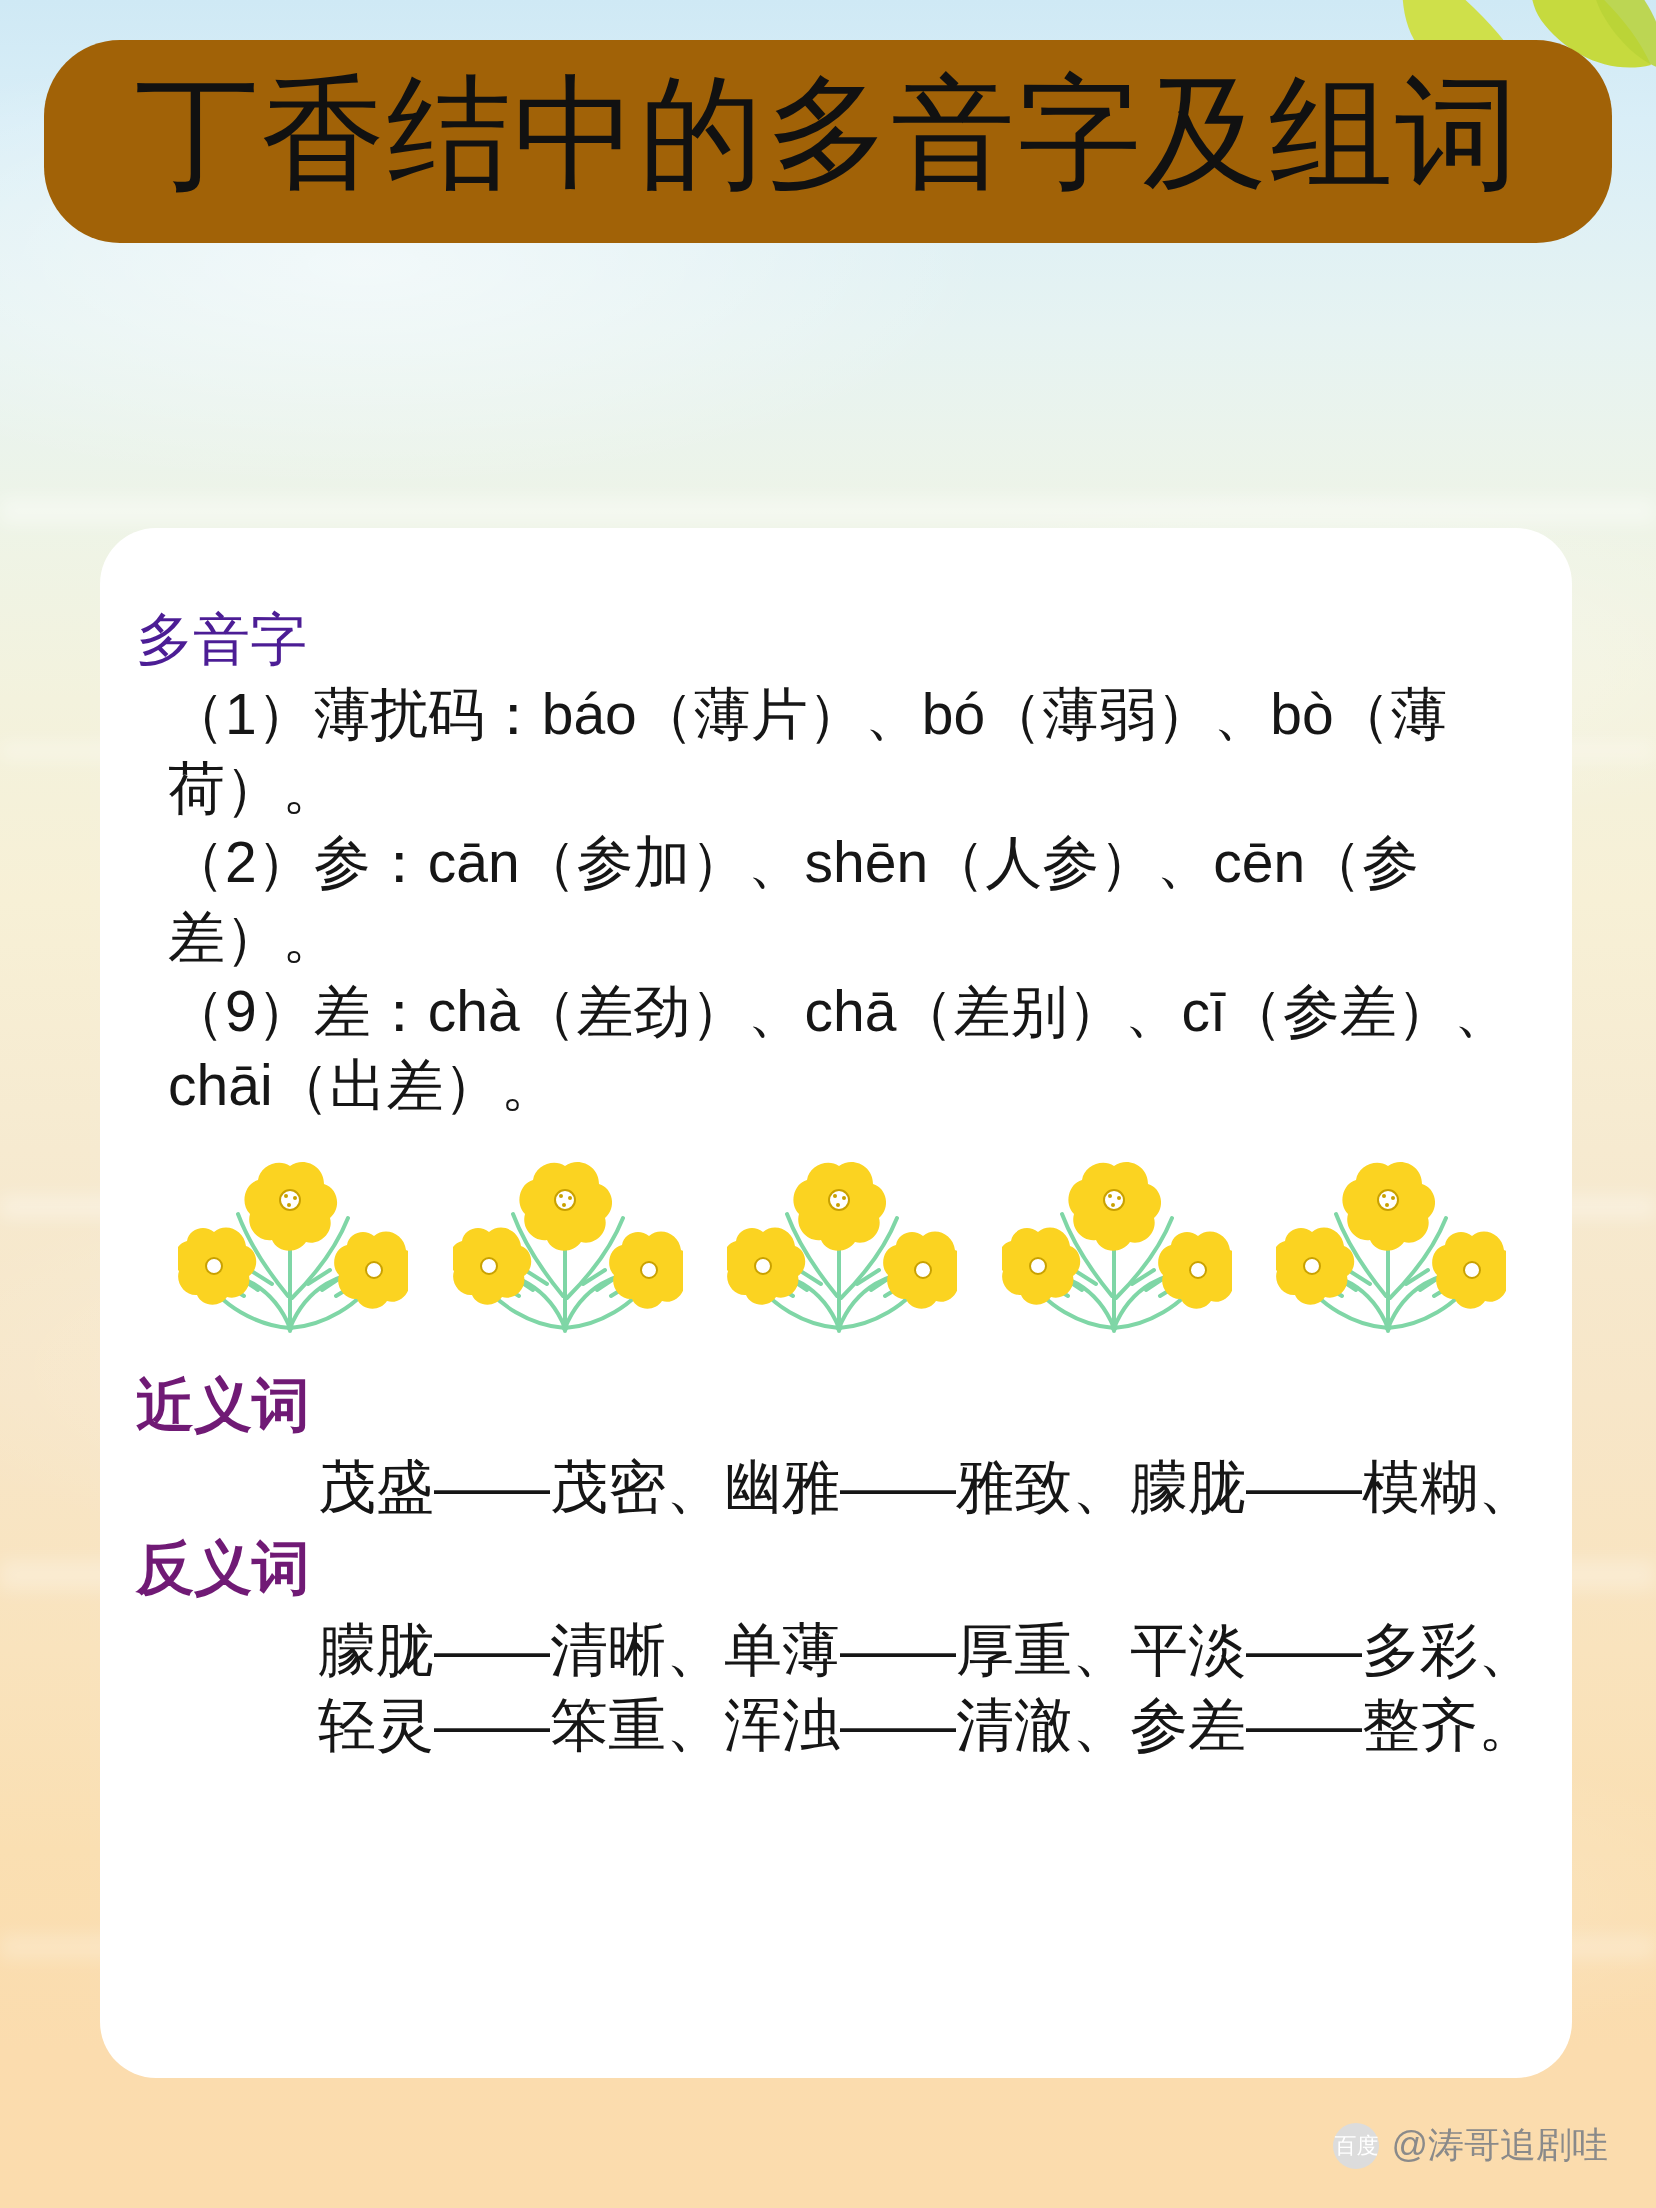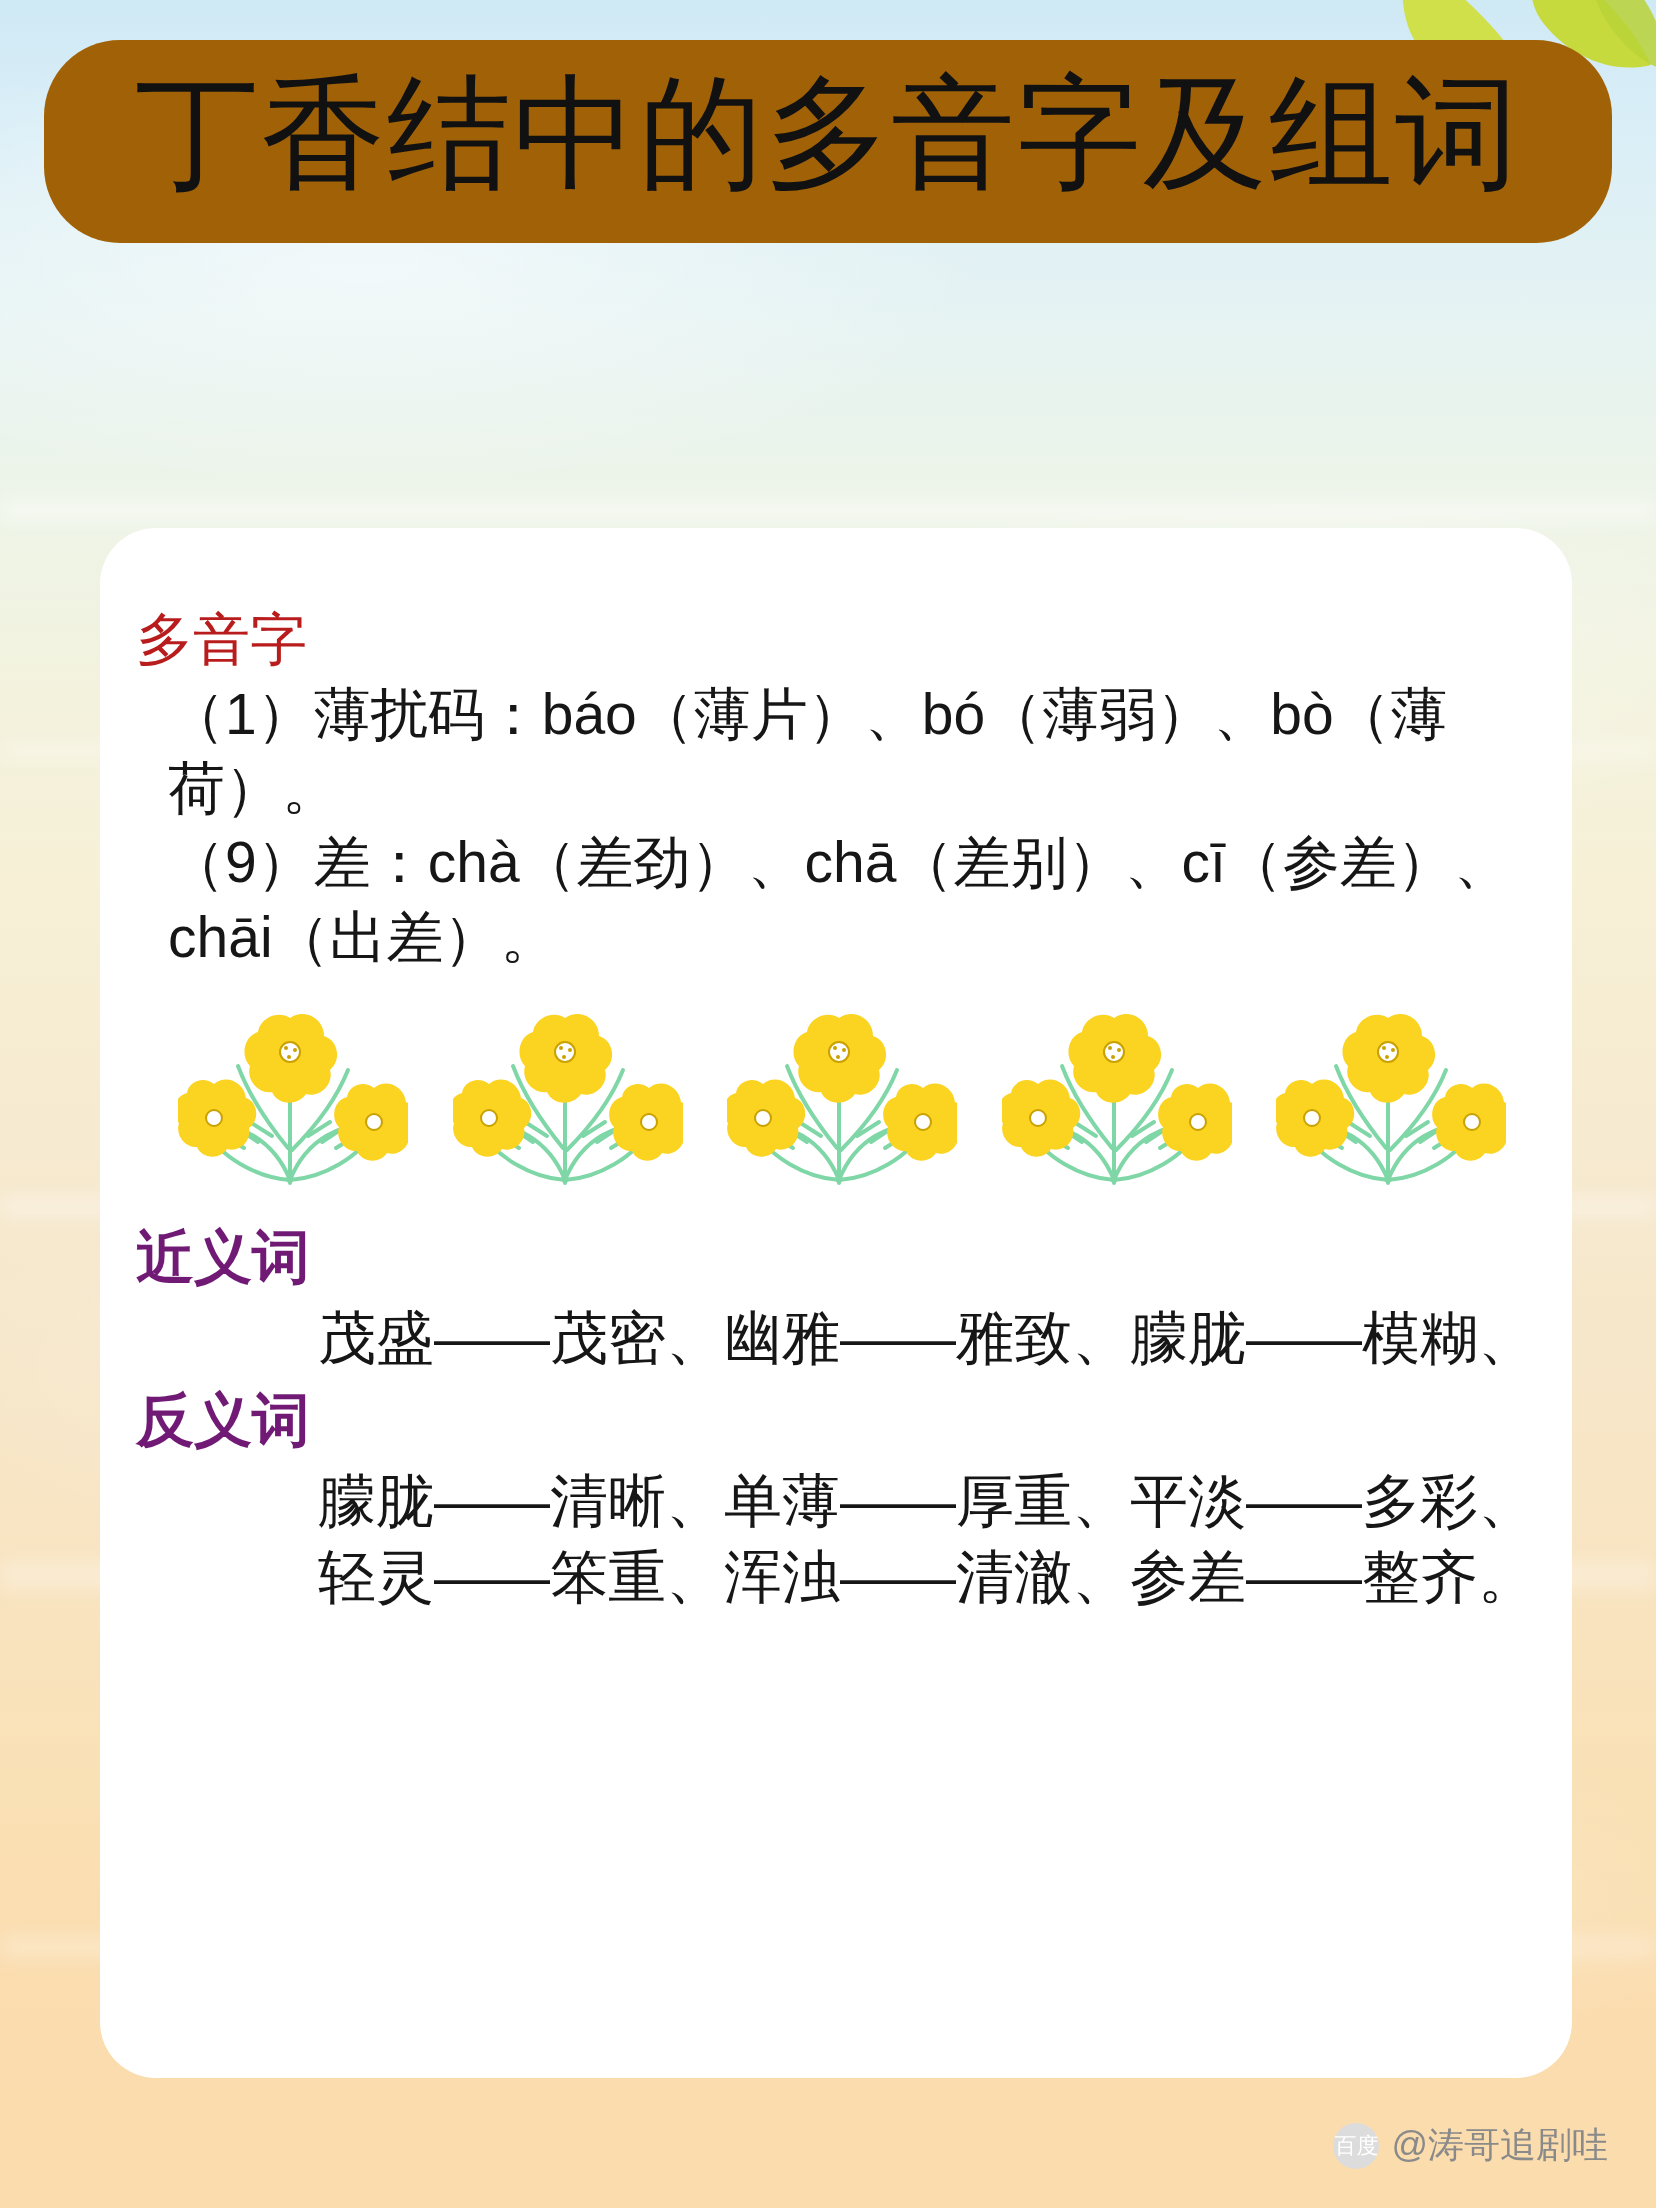--- a/index.html
+++ b/index.html
@@ -100,21 +100,21 @@
     height: 1550px;
     background: #ffffff;
     border-radius: 56px;
     z-index: 6;
     box-sizing: border-box;
     padding: 74px 36px 40px 36px;
   }
   .section-head {
     font-size: 57px;
     line-height: 1.32;
-    color: #b91c1c;
+    color: #4c1d95;
   }
   .poly-block {
     margin: 0;
   }
   .poly-line {
     font-size: 57px;
     line-height: 1.30;
     color: #161616;
     white-space: pre-wrap;
     word-break: break-all;
@@ -197,20 +197,21 @@
 
 <div class="title-card">
   <div class="title-text">丁香结中的多音字及组词</div>
 </div>
 
 <div class="main-card">
 
   <div class="poly-block">
     <div class="section-head">多音字</div>
     <div class="poly-line">（1）薄扰码：báo（薄片）、bó（薄弱）、bò（薄荷）。</div>
+    <div class="poly-line">（2）参：cān（参加）、shēn（人参）、cēn（参差）。</div>
     <div class="poly-line">（9）差：chà（差劲）、chā（差别）、cī（参差）、chāi（出差）。</div>
   </div>
 
   <div class="flowers">
     <svg width="230" height="185" viewBox="0 0 230 185">
       <g fill="none" stroke="#7fd6a6" stroke-width="4" stroke-linecap="round">
         <path d="M112 38 C112 80 112 110 112 175"></path>
         <path d="M60 58 C72 90 92 118 110 140"></path>
         <path d="M170 62 C158 92 136 120 114 142"></path>
         <path d="M112 172 C80 170 42 150 24 118 C60 112 96 132 112 172 Z"></path>

